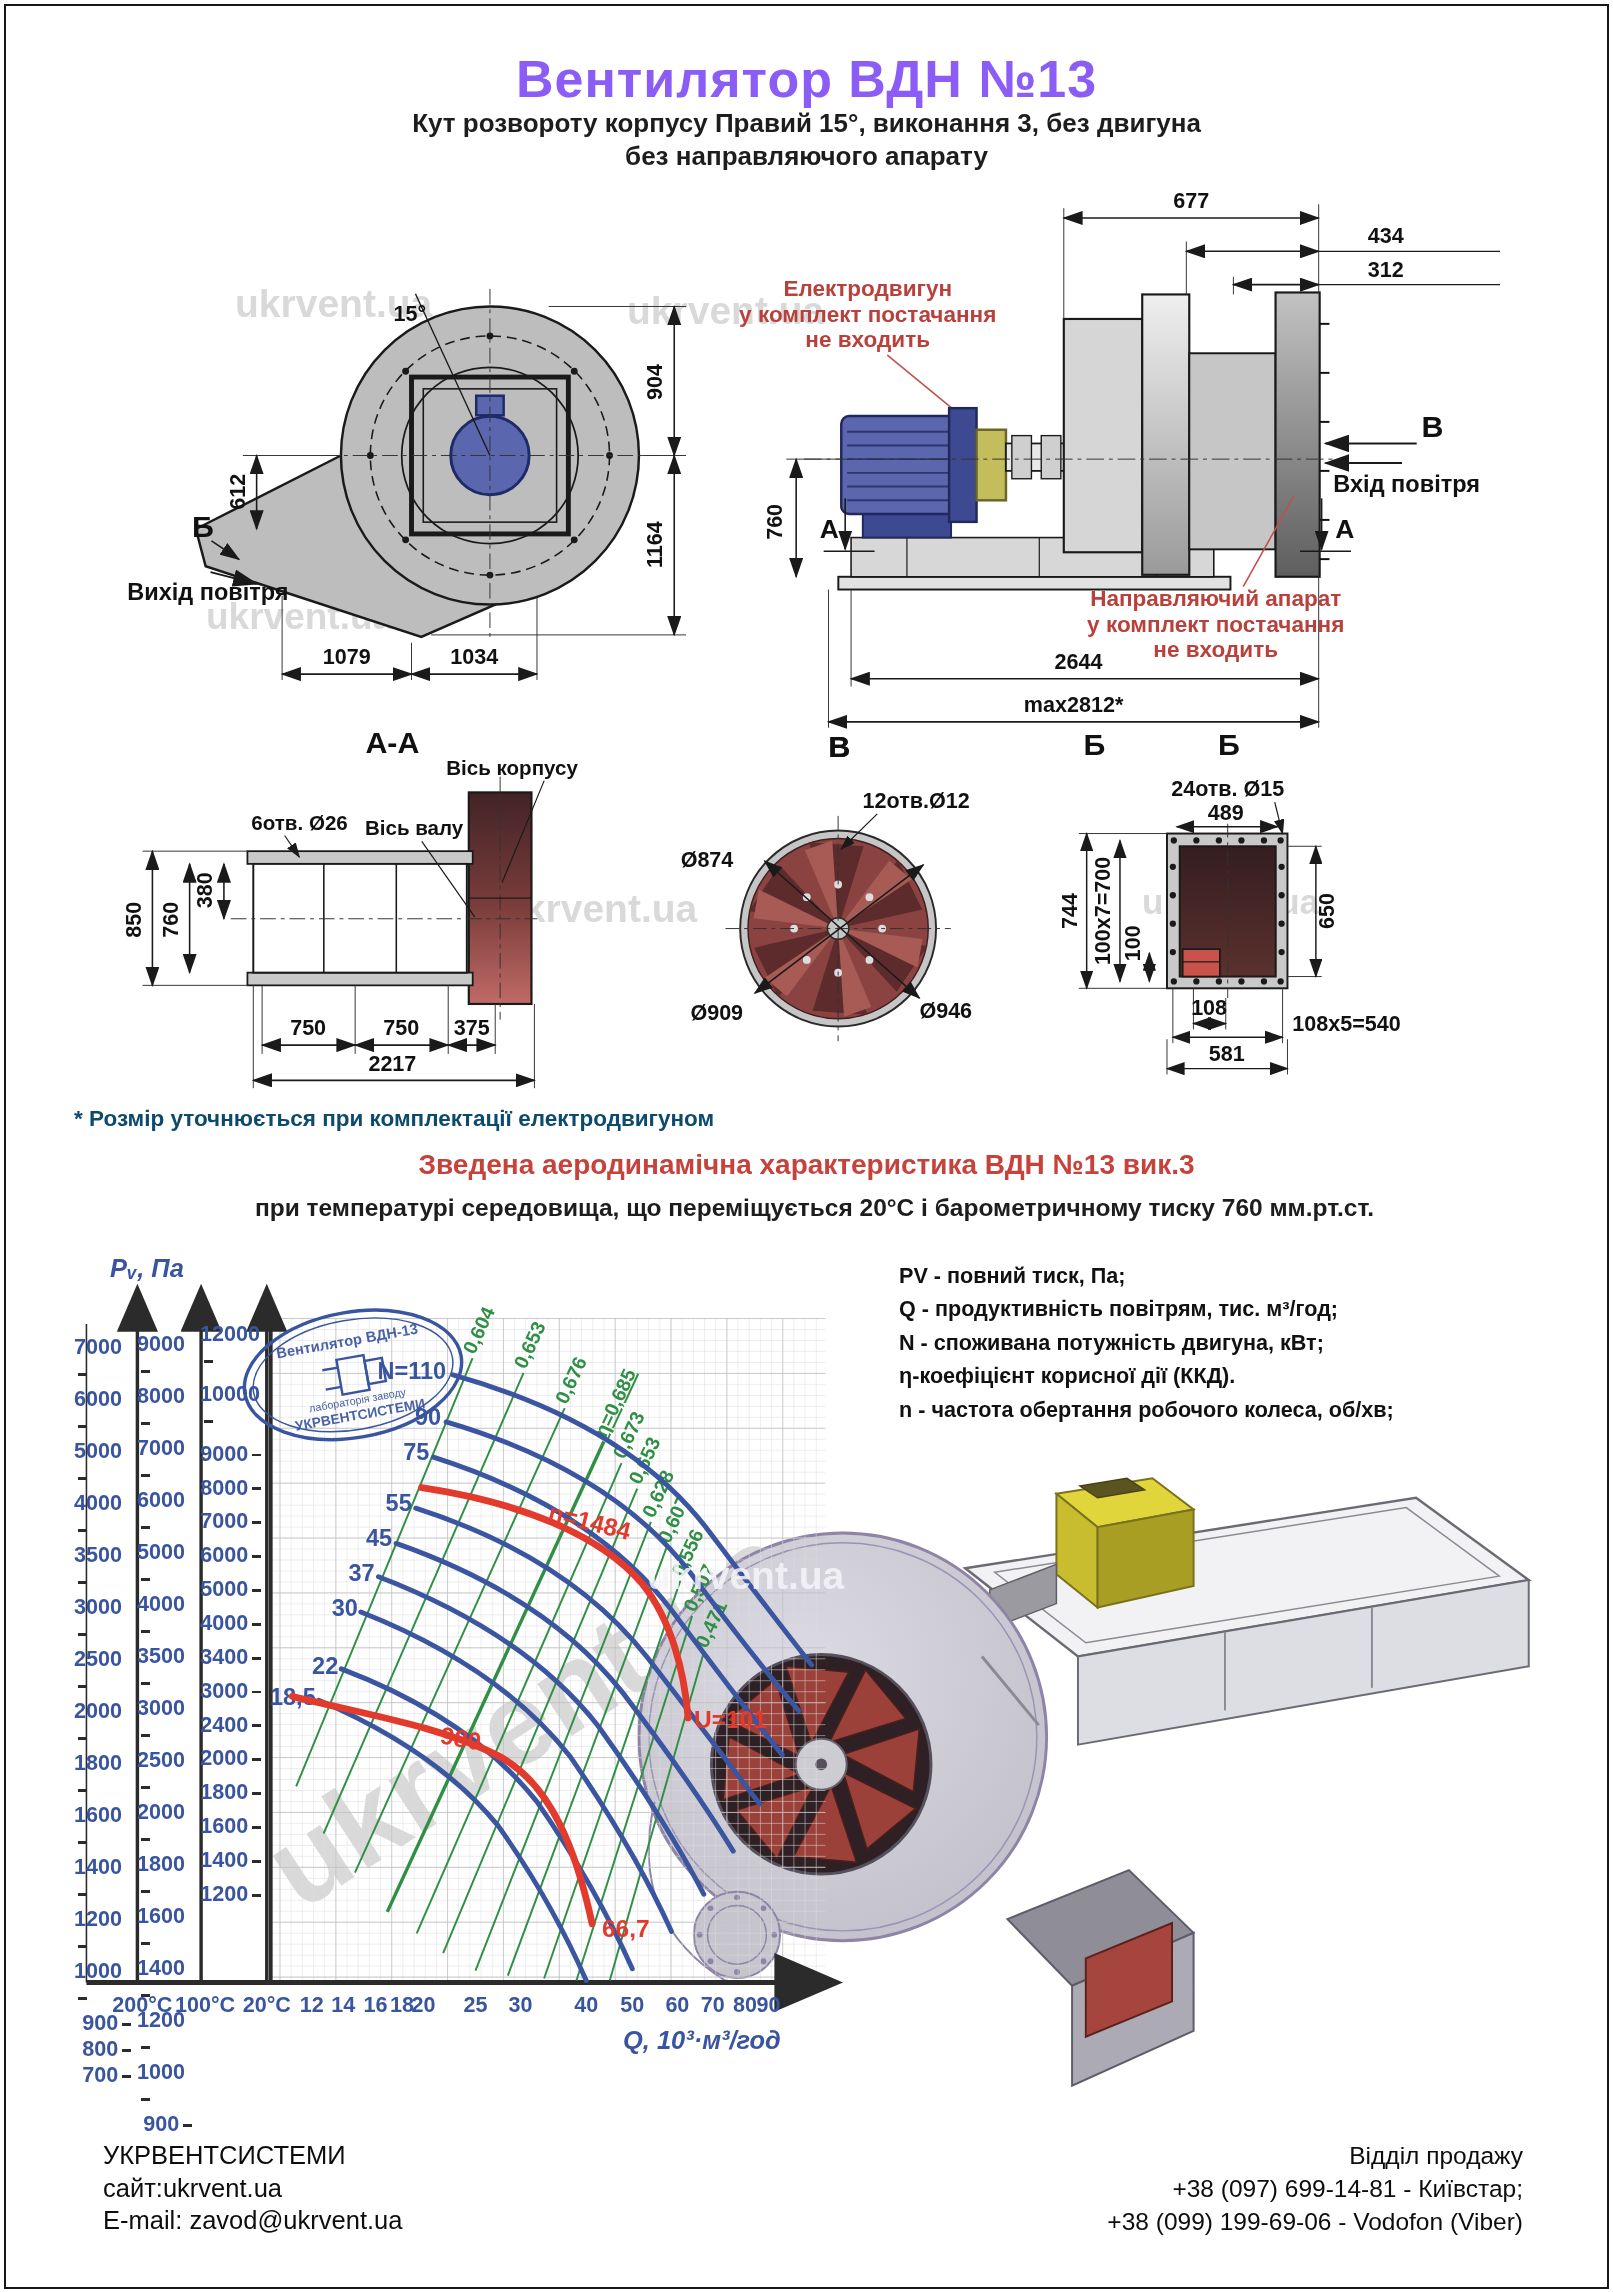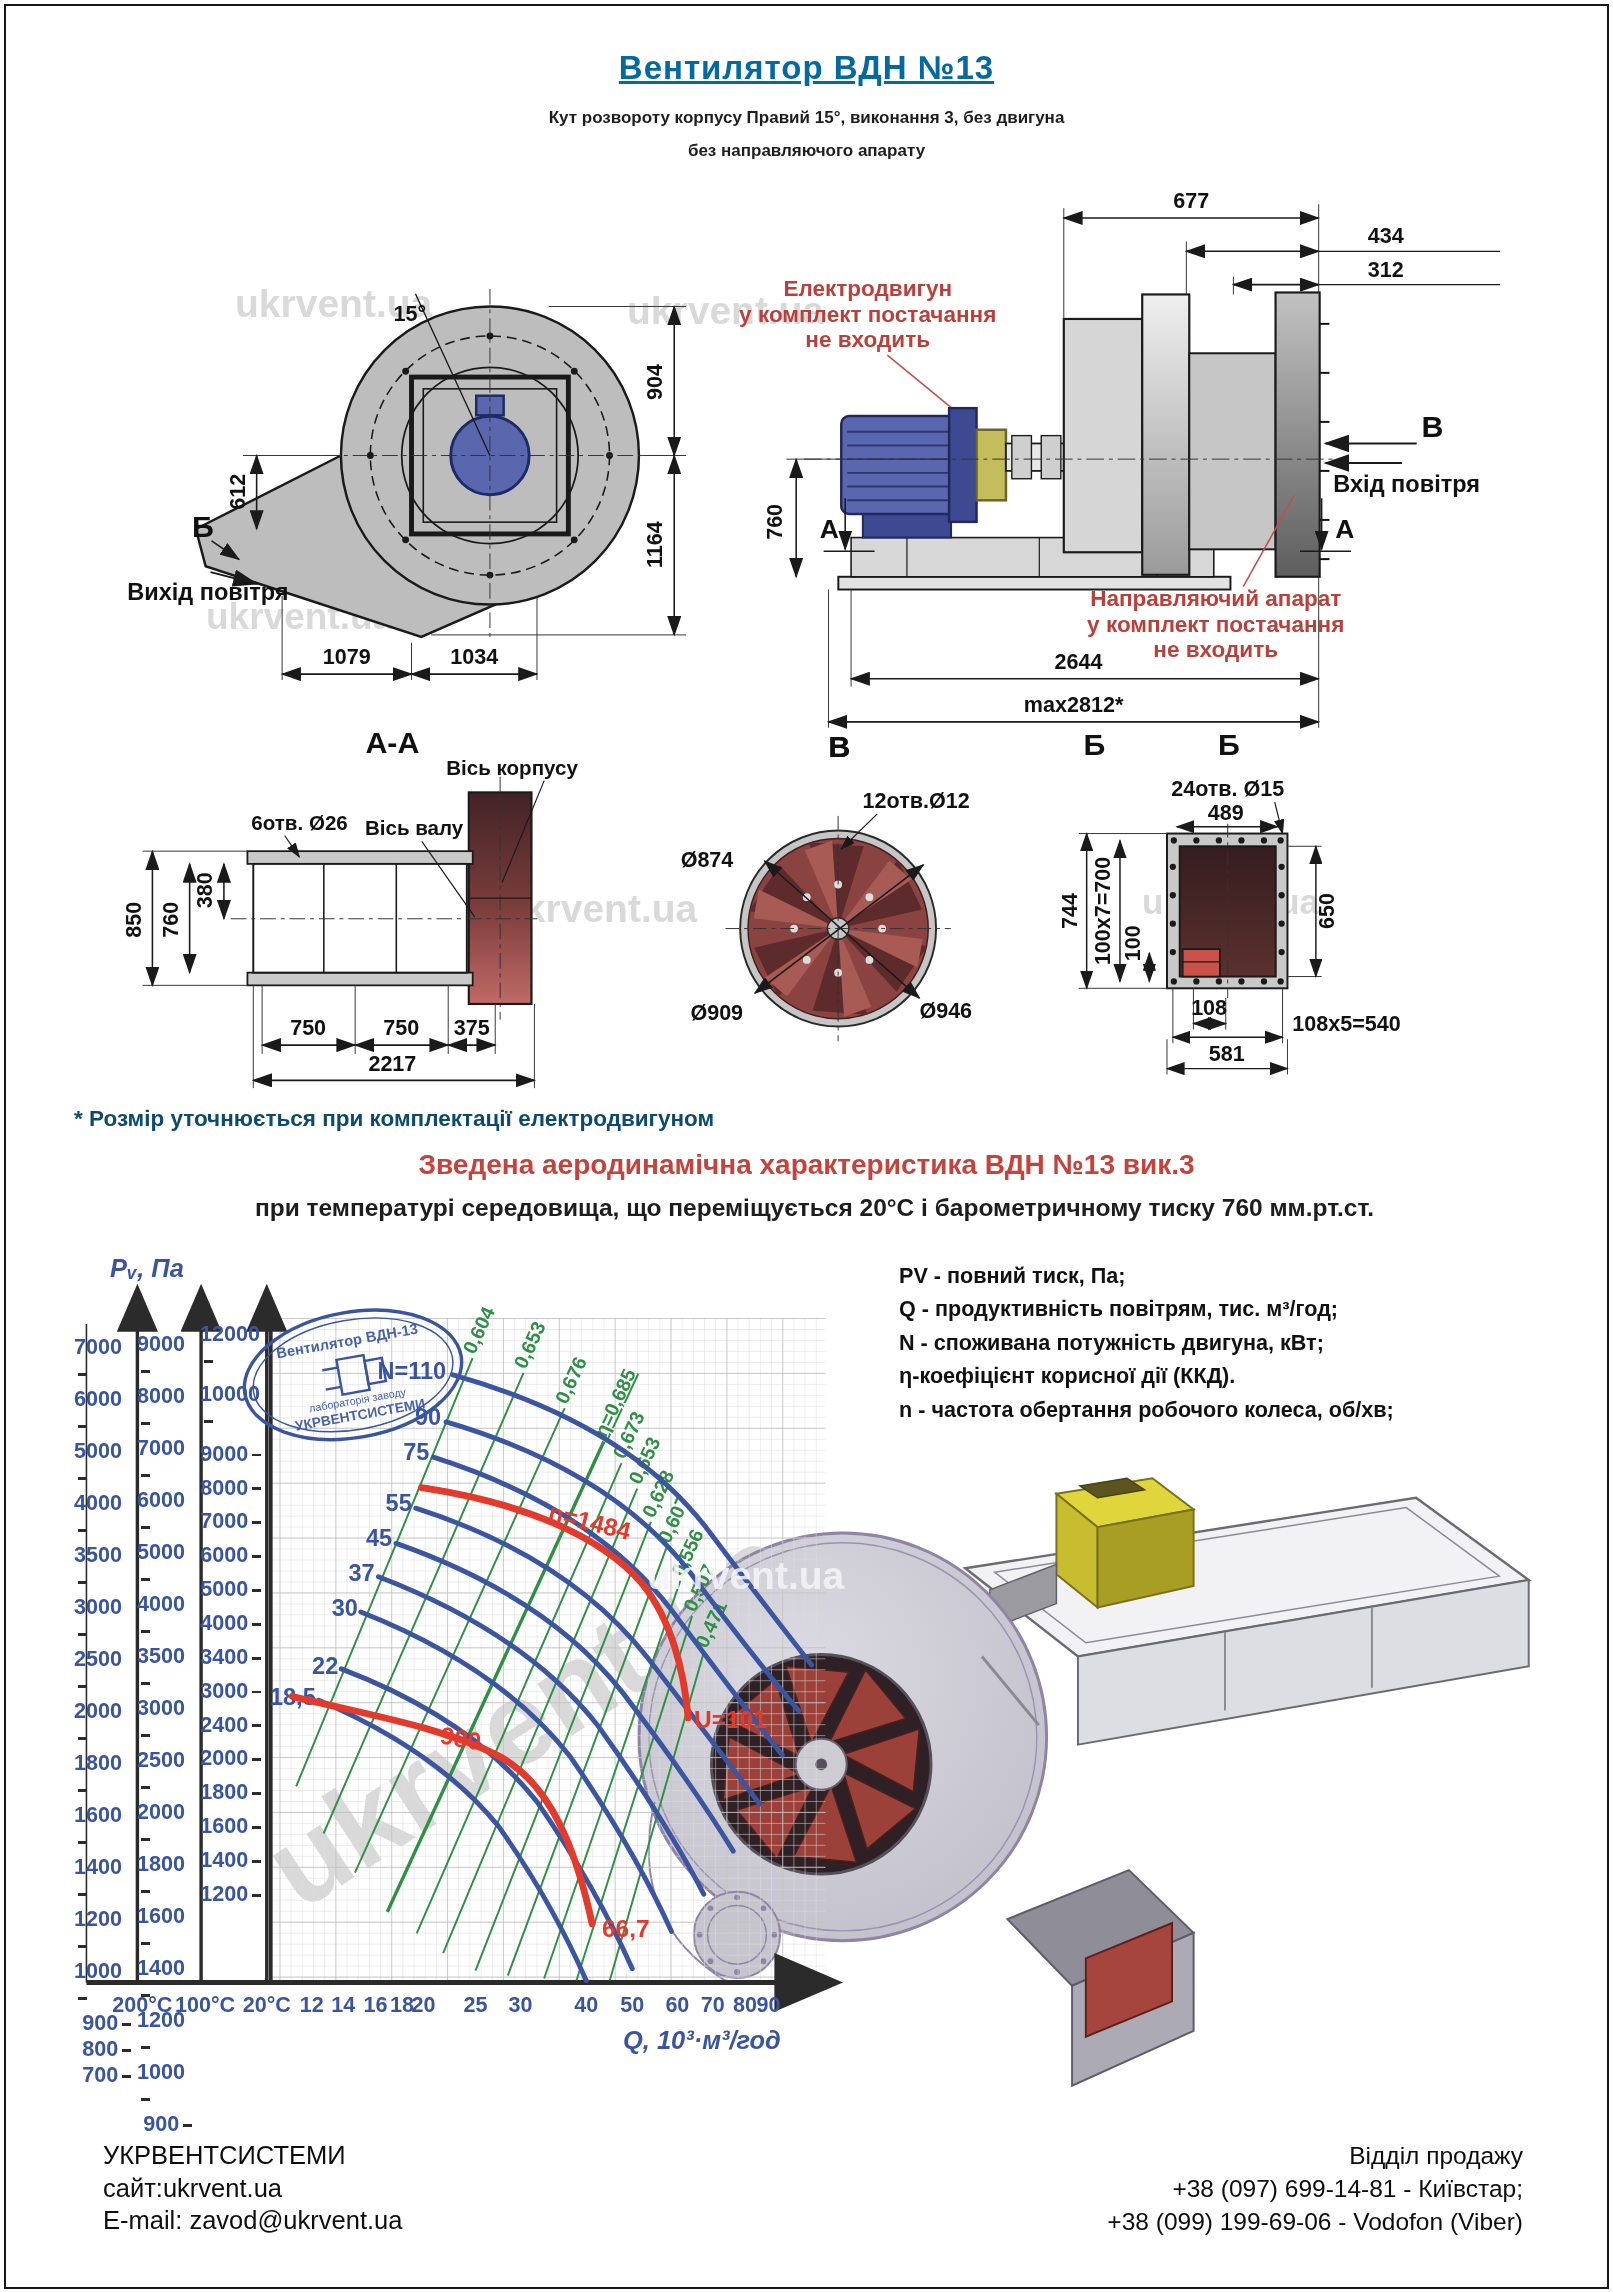--- a/index.html
+++ b/index.html
@@ -1,21 +1,21 @@
 <!DOCTYPE html>
 <html><head>
 <meta charset="utf-8">
 <style>
   html,body{margin:0;padding:0;background:#fff;}
   body{width:1613px;height:2293px;position:relative;font-family:"Liberation Sans",sans-serif;overflow:hidden;}
   .frame{position:absolute;inset:3.9px;border:2.9px solid #161616;pointer-events:none;}
   .abs{position:absolute;}
   .ctr{left:0;right:0;text-align:center;}
-  .hdr-title{font-weight:bold;font-size:33px;color:#0369a1;letter-spacing:1px;text-decoration:underline;}
-  .hdr-sub{font-weight:bold;font-size:17px;color:#1d1d1d;}
+  .hdr-title{font-weight:bold;font-size:52px;color:#8b5cf6;letter-spacing:1px;}
+  .hdr-sub{font-weight:bold;font-size:26px;color:#1d1d1d;}
   .footnote{font-weight:bold;font-size:22.5px;color:#0c4a6e;}
   .sec-title{font-weight:bold;font-size:28px;color:#c8423c;}
   .sec-sub{font-weight:bold;font-size:24.5px;color:#1d1d1d;padding-left:16px;}
   .legend{font-weight:bold;font-size:21.6px;color:#111;line-height:1.55;}
   .wm{color:rgba(130,130,130,0.30);font-weight:bold;white-space:nowrap;pointer-events:none;}
   .tickcol{display:flex;flex-direction:column;justify-content:space-between;align-items:flex-end;
            color:#3a55a0;font-weight:bold;font-size:21.6px;}
   .tickcol div::after{content:"";display:inline-block;width:8.8px;height:2.9px;background:#2b2b2b;margin-left:3.9px;vertical-align:middle;}
   .foot{font-size:25.5px;color:#0d0d0d;line-height:1.28;}
   .foot-r{font-size:24.5px;color:#0d0d0d;line-height:1.35;text-align:right;}

